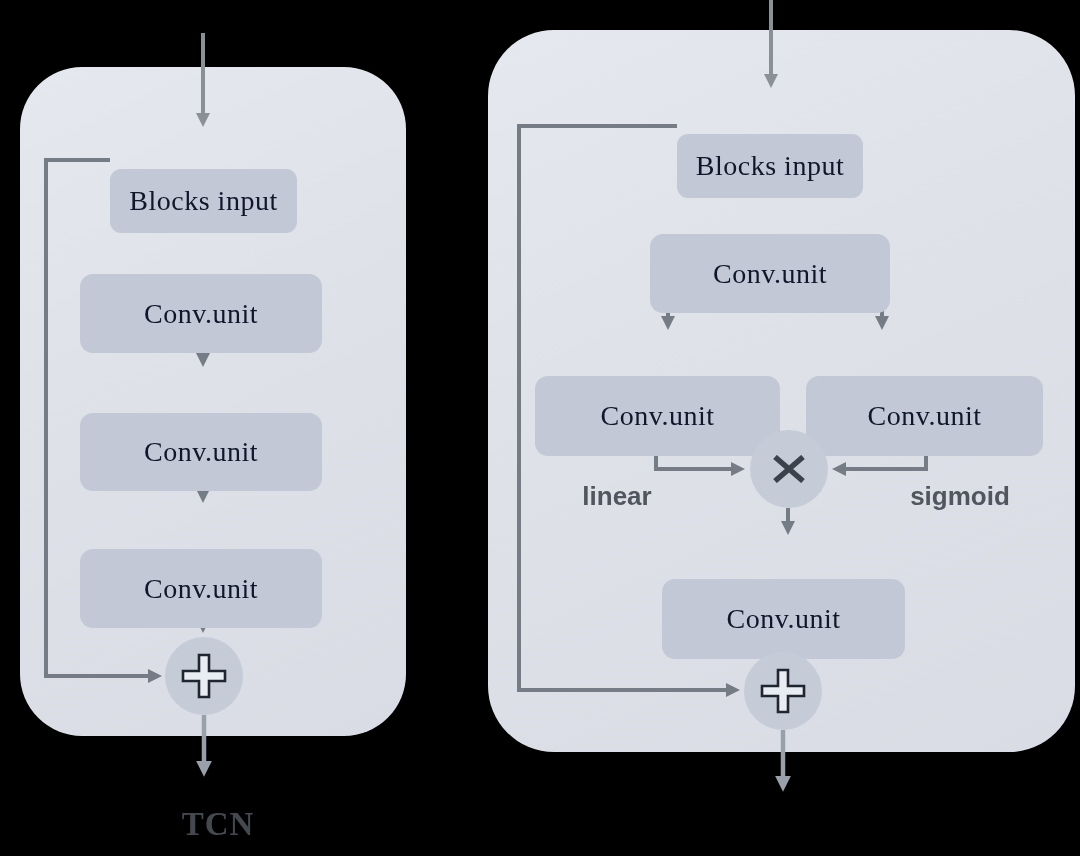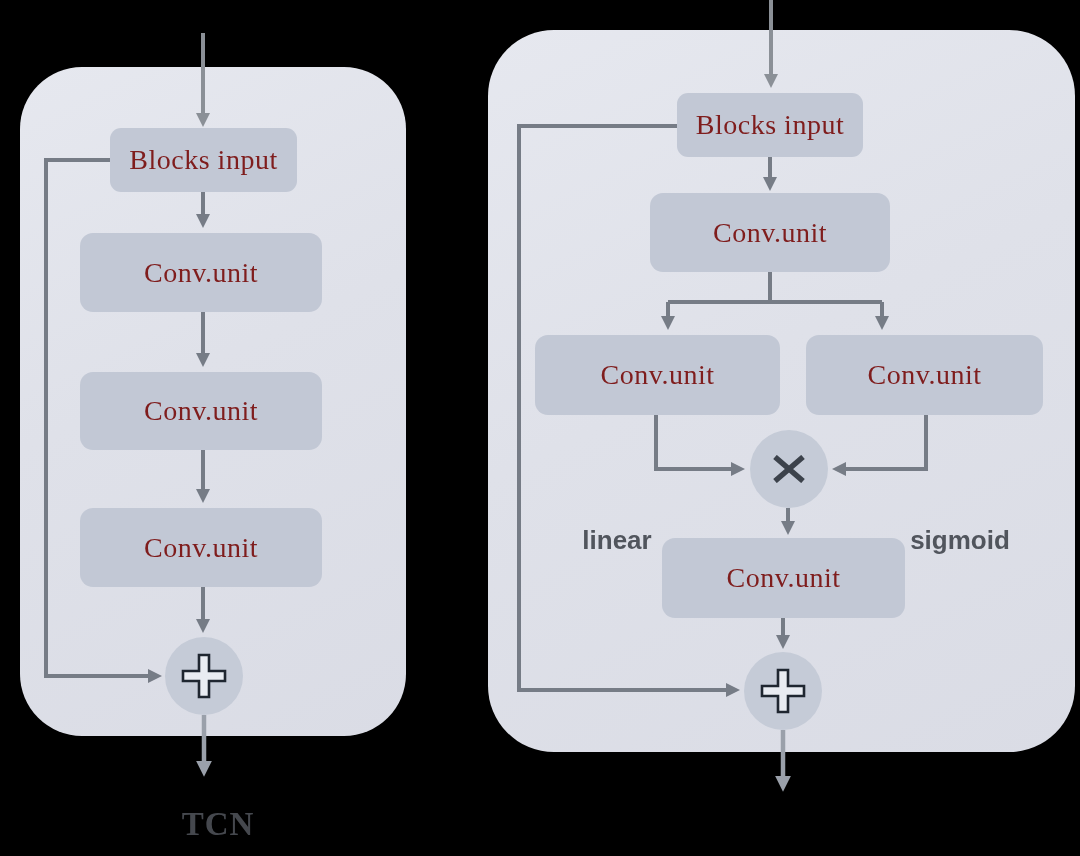--- a/index.html
+++ b/index.html
@@ -23,44 +23,44 @@
     z-index: 2;
   }
   .node {
     position: absolute;
     background: #c2c8d5;
     border-radius: 13px;
     display: flex;
     align-items: center;
     justify-content: center;
     z-index: 3;
-    color: #7f1d1d;
+    color: #0f172a;
     font-size: 28px;
     letter-spacing: 0.5px;
+    margin-top: 41px;
   }
   .op-circle {
     position: absolute;
     width: 78px;
     height: 78px;
     border-radius: 50%;
     background: #c5cbd7;
     display: flex;
     align-items: center;
     justify-content: center;
     z-index: 3;
   }
   .branch-label {
     position: absolute;
     transform: translate(-50%, -50%);
     font-family: "Liberation Sans", sans-serif;
     font-weight: bold;
     font-size: 26px;
     color: #51555d;
     z-index: 3;
-    margin-top: 44px;
   }
   .panel-title {
     position: absolute;
     transform: translateX(-50%);
     font-family: "Liberation Serif", serif;
     font-weight: bold;
     font-size: 33px;
     letter-spacing: 1px;
     color: #45484e;
     z-index: 3;

